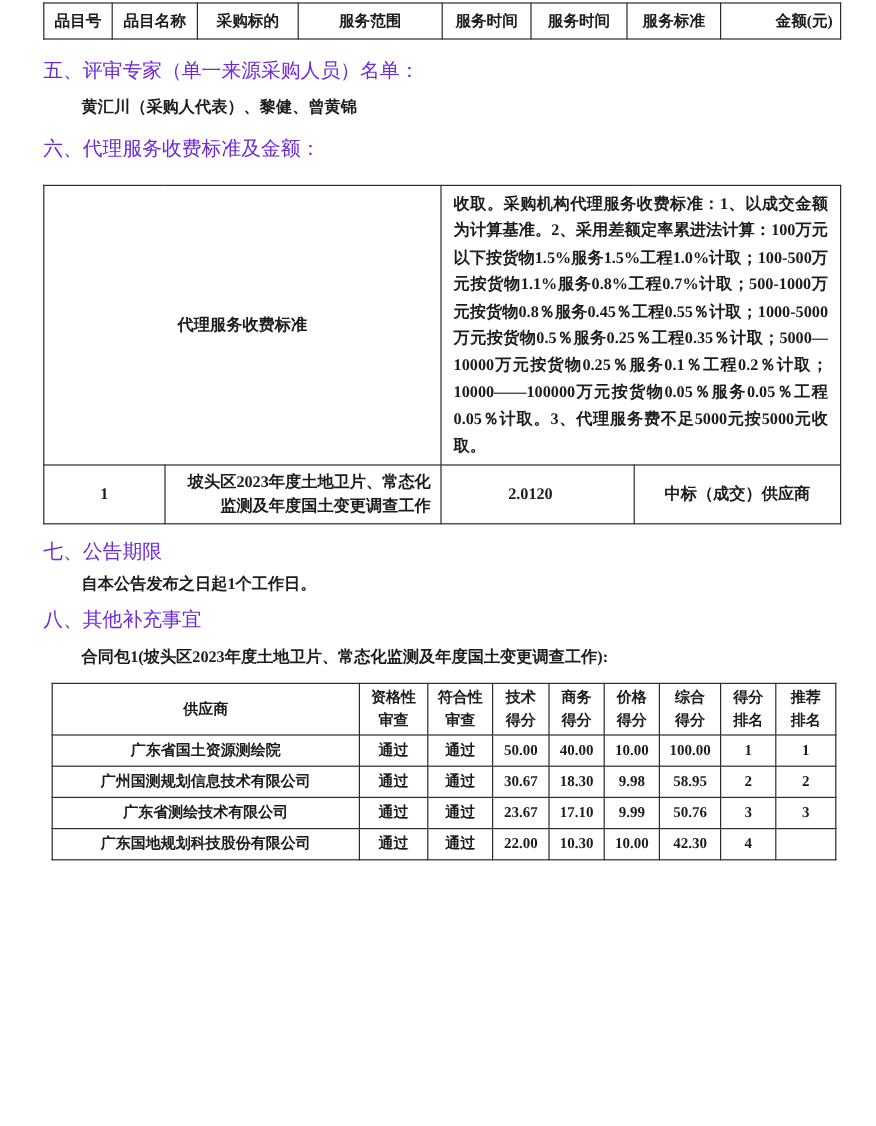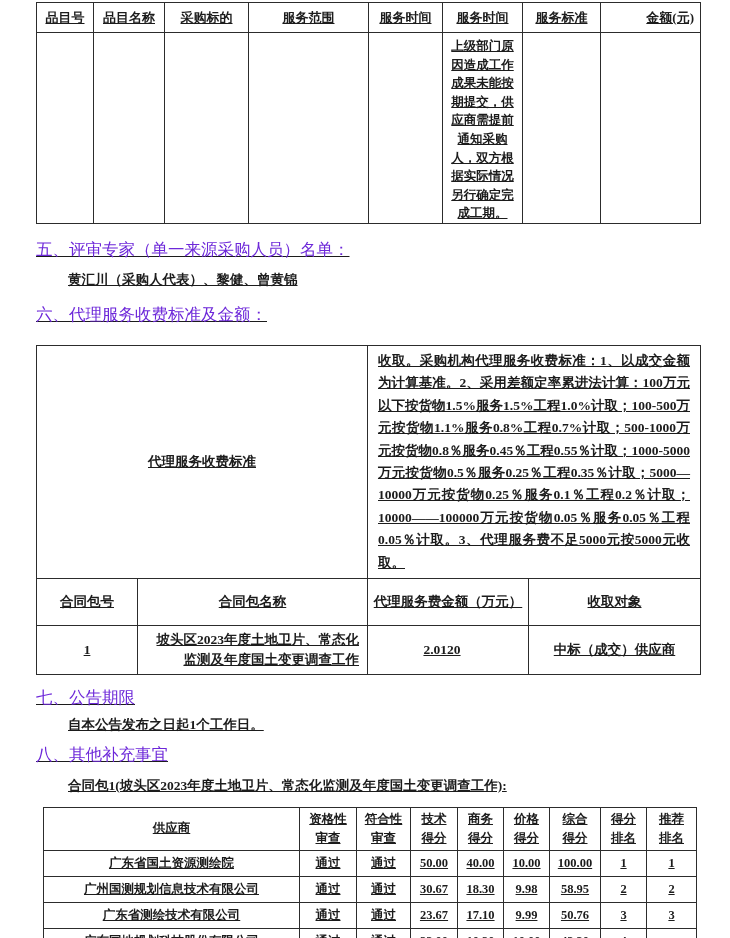--- a/index.html
+++ b/index.html
@@ -3,21 +3,20 @@
 <meta charset="utf-8">
 <style>
   html,body{margin:0;padding:0;background:#ffffff;}
   #page{
     position:relative;
     width:730px;height:938px;
     background:#ffffff;
     font-family:"Liberation Serif","DejaVu Serif",serif;
     color:#1c1c1c;
     overflow:hidden;
-    text-decoration:underline;
   }
   table{border-collapse:collapse;table-layout:fixed;}
   th,td{
     border:1.6px solid #2c2c2c;
     font-weight:700;
     font-size:13px;
     text-align:center;
     vertical-align:middle;
     padding:0;
     overflow:hidden;
@@ -92,64 +91,39 @@
         <tr>
       <th>品目号</th>
       <th>品目名称</th>
       <th>采购标的</th>
       <th>服务范围</th>
       <th>服务时间</th>
       <th>服务时间</th>
       <th>服务标准</th>
       <th class="amount-h">金额(元)</th>
     </tr>
-    <tr>
-      <td></td>
-      <td></td>
-      <td></td>
-      <td></td>
-      <td></td>
-      <td class="svc-time">上级部门原
-因造成工作
-成果未能按
-期提交，供
-应商需提前
-通知采购
-人，双方根
-据实际情况
-另行确定完
-成工期。</td>
-      <td></td>
-      <td></td>
-    </tr>
   </tbody>
     </table>
 
   <div class="sec-h">五、评审专家（单一来源采购人员）名单：</div>
   <div class="indent">黄汇川（采购人代表）、黎健、曾黄锦</div>
 
   <div class="sec-h">六、代理服务收费标准及金额：</div>
 
   <table class="t2">
     <colgroup>
       <col style="width:101px">
         <col style="width:230px">
         <col style="width:161px">
         <col style="width:172px">
     </colgroup>
     <tbody>
         <tr>
       <td class="std-label" colspan="2">代理服务收费标准</td>
       <td class="std-text" colspan="2">收取。采购机构代理服务收费标准：1、以成交金额为计算基准。2、采用差额定率累进法计算：100万元以下按货物1.5%服务1.5%工程1.0%计取；100-500万元按货物1.1%服务0.8%工程0.7%计取；500-1000万元按货物0.8％服务0.45％工程0.55％计取；1000-5000万元按货物0.5％服务0.25％工程0.35％计取；5000—10000万元按货物0.25％服务0.1％工程0.2％计取；10000——100000万元按货物0.05％服务0.05％工程0.05％计取。3、代理服务费不足5000元按5000元收取。</td>
-    </tr>
-    <tr class="hdr">
-      <td>合同包号</td>
-      <td>合同包名称</td>
-      <td>代理服务费金额（万元）</td>
-      <td>收取对象</td>
     </tr>
     <tr class="data">
       <td>1</td>
       <td class="pkg-name">坡头区2023年度土地卫片、常态化监测及年度国土变更调查工作</td>
       <td class="fee-amt">2.0120</td>
       <td>中标（成交）供应商</td>
     </tr>
   </tbody>
     </table>
 

